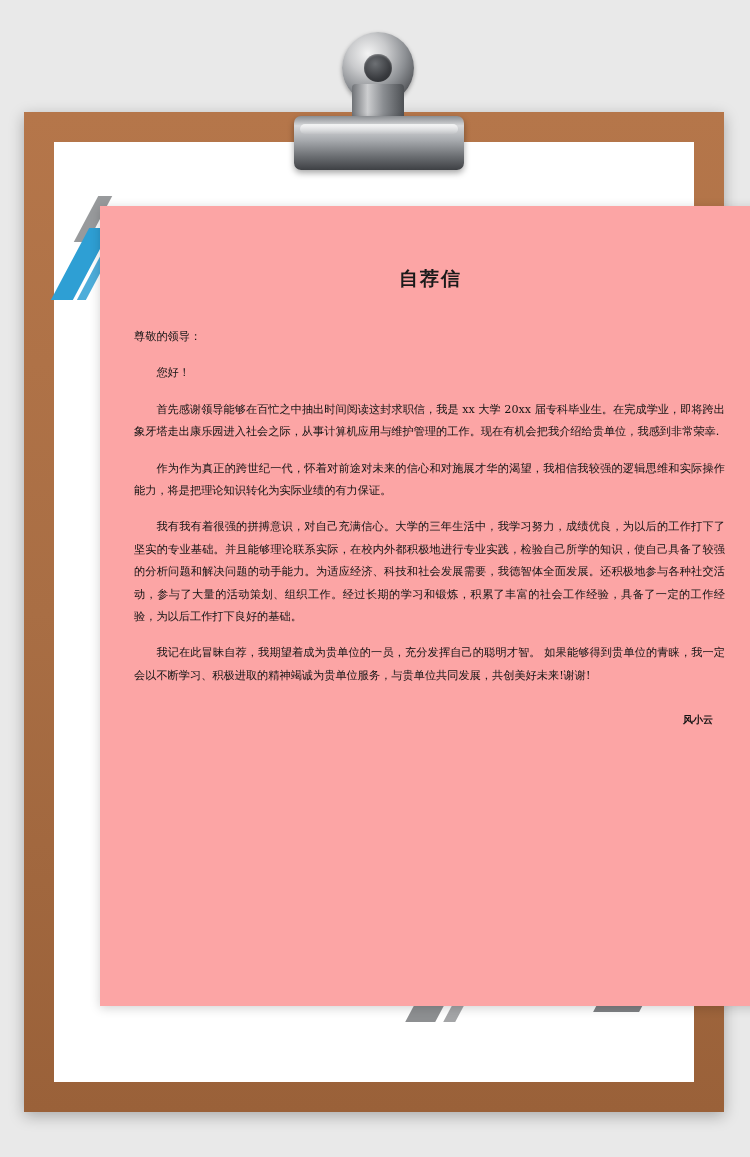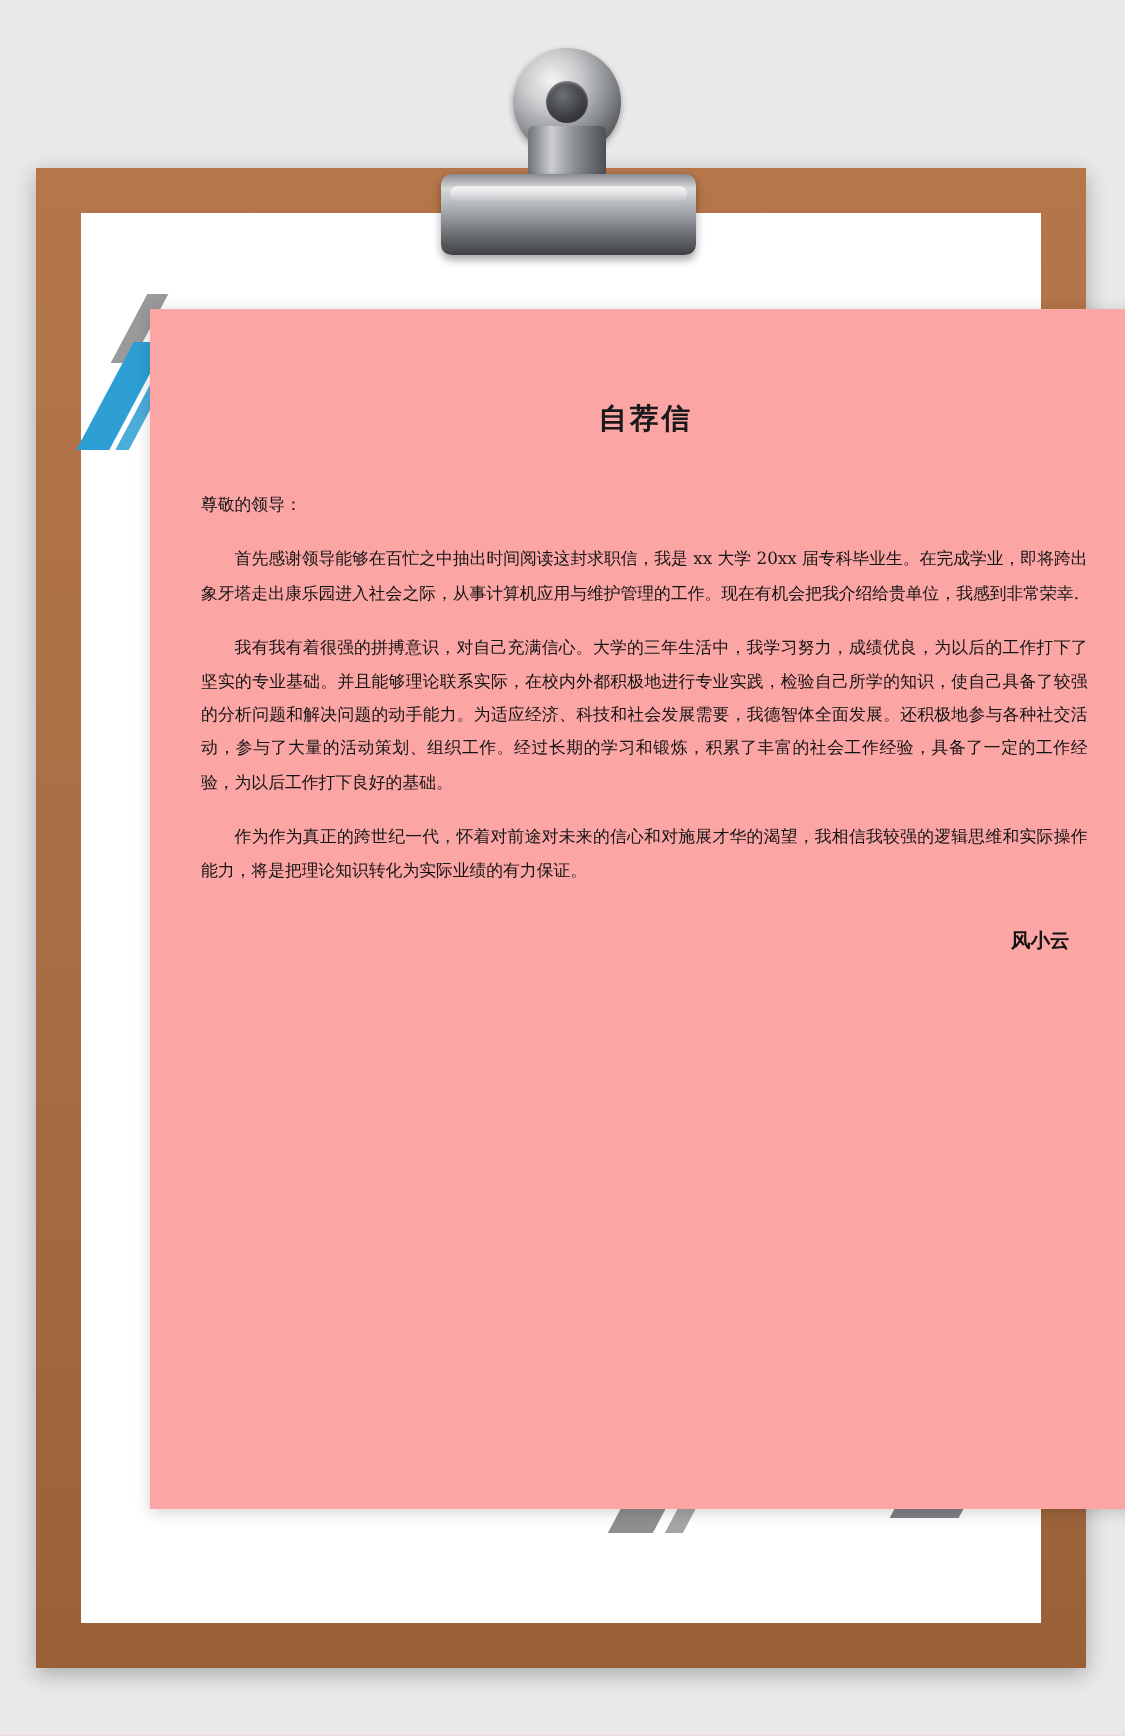--- a/index.html
+++ b/index.html
@@ -145,21 +145,21 @@
   .letter-body p {
     margin: 14px 0 2px 0;
   }
   .indent { text-indent: 2em; }
   .sign-block {
     margin-top: 22px;
   }
   .signature {
     margin: 26px 48px 0 0;
     text-align: right;
-    font-size: 13px;
+    font-size: 10px;
     font-weight: bold;
     color: #111;
     font-family: "DejaVu Serif", serif;
   }
 </style>
 </head>
 <body>
 
 <div class="clipboard">
   <div class="clipboard-inner"></div>
@@ -180,20 +180,22 @@
 
 <div class="para bg1"></div>
 <div class="para bg2"></div>
 <div class="para br1"></div>
 
 <div class="paper">
   <div class="paper-title">自荐信</div>
 
   <div class="letter-body">
     <p>尊敬的领导：</p>
+    <p class="indent">您好！</p>
     <p class="indent">首先感谢领导能够在百忙之中抽出时间阅读这封求职信，我是 xx 大学 20xx 届专科毕业生。在完成学业，即将跨出象牙塔走出康乐园进入社会之际，从事计算机应用与维护管理的工作。现在有机会把我介绍给贵单位，我感到非常荣幸.</p>
+    <p class="indent">作为作为真正的跨世纪一代，怀着对前途对未来的信心和对施展才华的渴望，我相信我较强的逻辑思维和实际操作能力，将是把理论知识转化为实际业绩的有力保证。</p>
     <p class="indent">我有我有着很强的拼搏意识，对自己充满信心。大学的三年生活中，我学习努力，成绩优良，为以后的工作打下了坚实的专业基础。并且能够理论联系实际，在校内外都积极地进行专业实践，检验自己所学的知识，使自己具备了较强的分析问题和解决问题的动手能力。为适应经济、科技和社会发展需要，我德智体全面发展。还积极地参与各种社交活动，参与了大量的活动策划、组织工作。经过长期的学习和锻炼，积累了丰富的社会工作经验，具备了一定的工作经验，为以后工作打下良好的基础。</p>
-    <p class="indent">作为作为真正的跨世纪一代，怀着对前途对未来的信心和对施展才华的渴望，我相信我较强的逻辑思维和实际操作能力，将是把理论知识转化为实际业绩的有力保证。</p>
+    <p class="indent">我记在此冒昧自荐，我期望着成为贵单位的一员，充分发挥自己的聪明才智。 如果能够得到贵单位的青睐，我一定会以不断学习、积极进取的精神竭诚为贵单位服务，与贵单位共同发展，共创美好未来!谢谢!</p>
 
   </div>
 
   <div class="signature">风小云</div>
 </div>
 
 </body></html>

